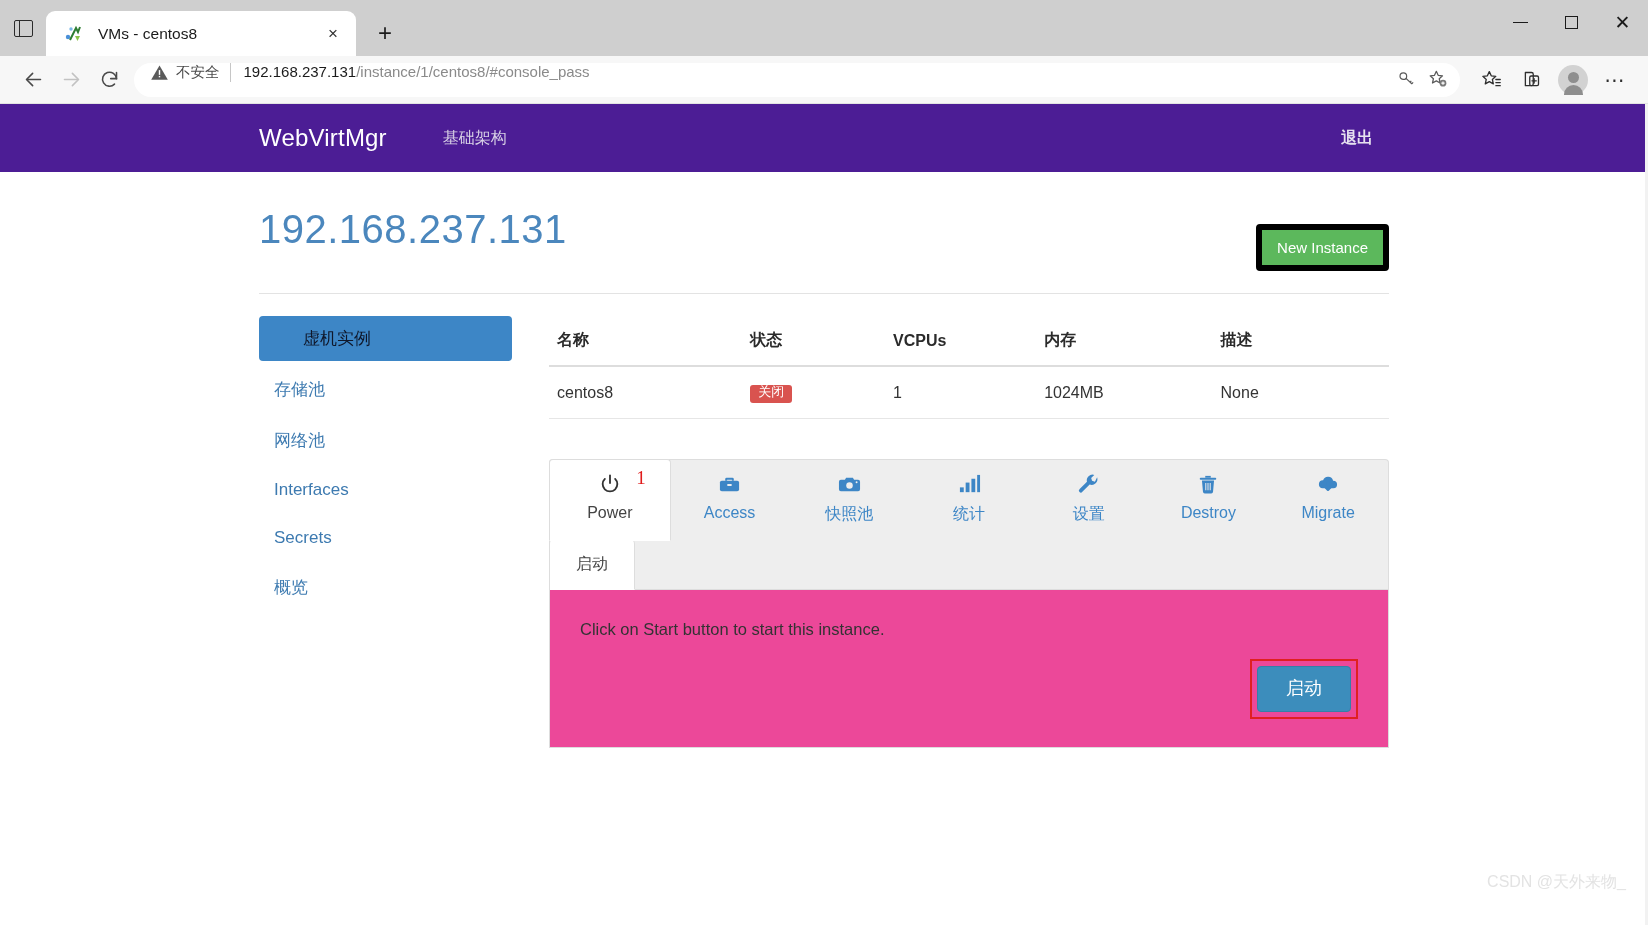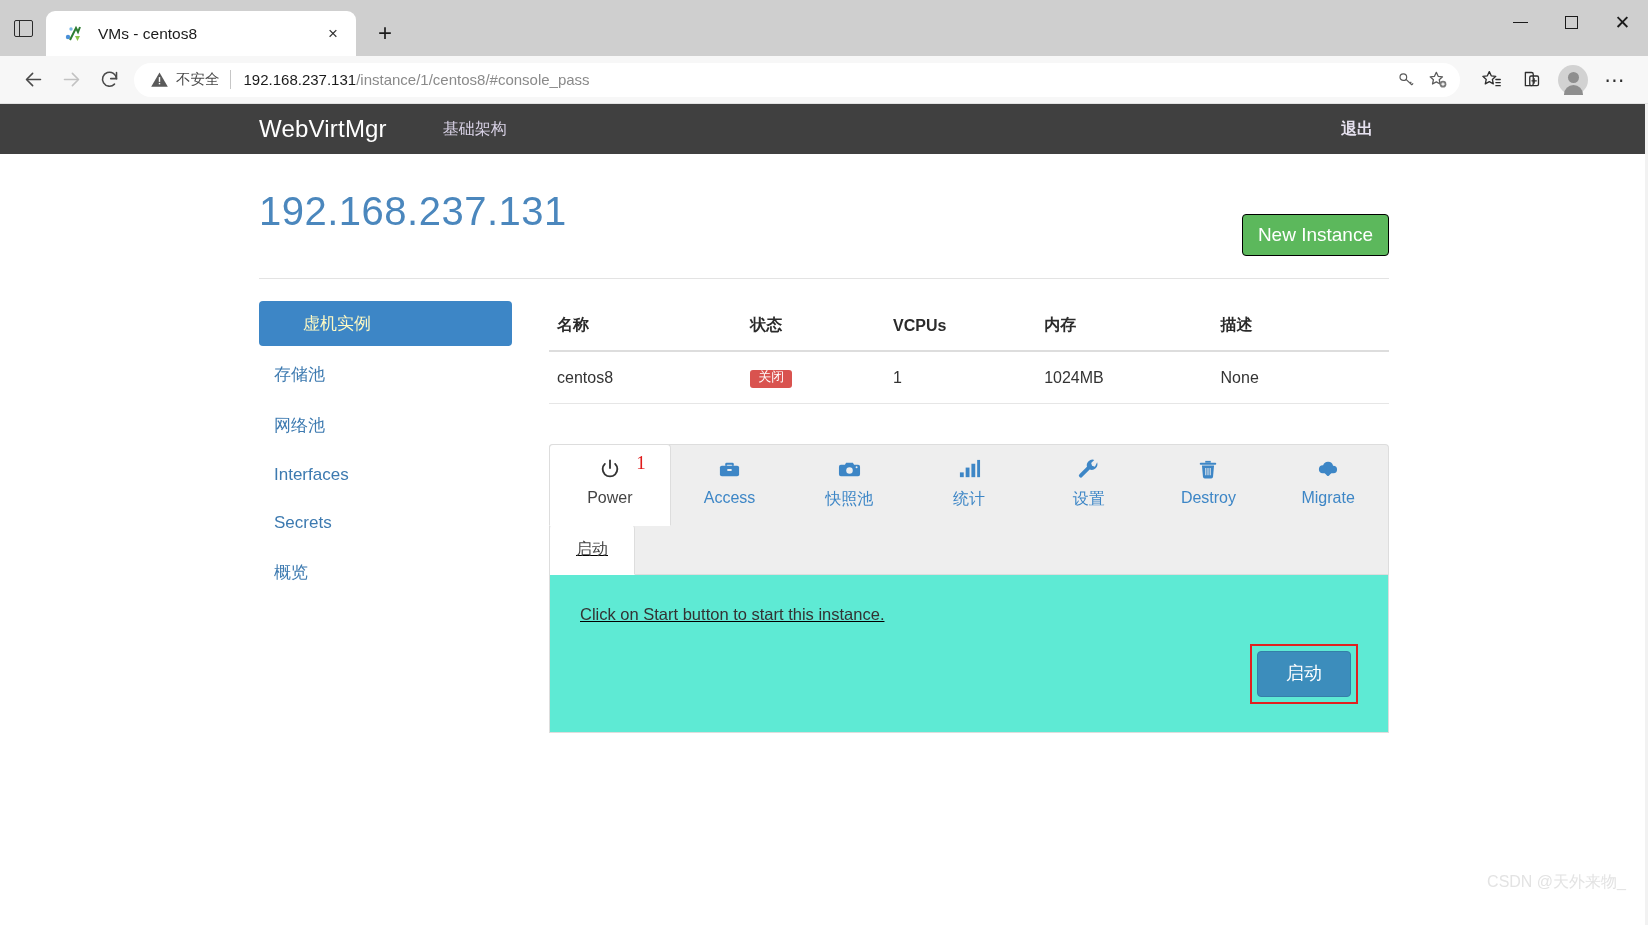--- a/index.html
+++ b/index.html
@@ -97,21 +97,21 @@
     flex: none;
   }
   .nav-btn.disabled { color: #c2c2c2; }
   .omnibox {
     flex: 1;
     height: 34px;
     margin: 0 10px 0 6px;
     background: #ffffff;
     border-radius: 17px;
     display: flex;
-    align-items: center;
+    align-items: flex-start;
     padding: 0 6px 0 16px;
   }
   .warn-icon { margin-right: 7px; display: flex; align-items: center; }
   .notsecure {
     font-size: 14.5px; color: #4a4a4a;
     margin-right: 10px; white-space: nowrap;
   }
   .omni-sep {
     width: 1px; height: 19px; background: #c6c6c6; margin-right: 13px;
   }
@@ -141,22 +141,22 @@
   .avatar-btn .body {
     width: 19px; height: 10px; border-radius: 10px 10px 0 0;
     background: #8e8e8e; position: absolute; margin-top: 20px;
   }
   .dots { font-size: 20px; letter-spacing: 1px; color: #2e2e2e; line-height: 1; }
 
   
   .page { height: 821px; background: #ffffff; position: relative; overflow: hidden; }
 
   .navbar {
-    height: 50px;
-    background: #404040;
+    height: 68px;
+    background: #4c1d95;
     display: flex;
     align-items: center;
     padding: 0 0 0 0;
   }
   .navbar-inner {
     width: 1130px; margin: 0 auto;
     display: flex; align-items: center; height: 100%;
   }
   .brand {
     color: #ffffff; font-size: 24px;
@@ -182,40 +182,40 @@
     min-height: 72px;
   }
   .page-title {
     font-size: 40px; color: #4b87bd; font-weight: 400; line-height: 1.05;
     letter-spacing: .5px;
   }
   .btn-new {
     margin-left: auto;
     background: #5cb85c;
     color: #ffffff;
-    font-size: 19px;
+    font-size: 15px;
     padding: 9px 15px;
     border-radius: 4px;
-    border: 1px solid #000000;
+    border: 6px solid #000000;
     white-space: nowrap;
-    margin-top: 24px;
+    margin-top: 16px;
   }
 
   .columns { display: flex; padding-top: 22px; }
   .sidebar { width: 253px; flex: none; }
   .side-item {
     font-size: 17px;
     color: #3d7ab0;
     padding: 11px 15px;
     border-radius: 4px;
     margin-bottom: 6px;
   }
   .side-item.active {
     background: #3d86c6;
-    color: #fef9c3;
+    color: #0f172a;
     padding-left: 44px;
   }
 
   .content { flex: 1; padding-left: 37px; }
 
   table.vmtable { width: 100%; border-collapse: collapse; }
   table.vmtable th {
     text-align: left;
     font-size: 16px;
     color: #2b2b2b;
@@ -280,23 +280,22 @@
     position: absolute;
     top: 7px; right: 24px;
     color: #e01b1b;
     font-size: 19px;
     font-family: "Liberation Serif", serif;
   }
 
   .panel {
     border: 1px solid #dddddd;
     border-top: none;
-    background: #5eead4;
+    background: #ec4899;
     padding: 0;
-    text-decoration: underline;
   }
   .sub-tabs {
     display: flex;
     background: #eeeeee;
     border-bottom: 1px solid #dddddd;
     padding-left: 0;
   }
   .sub-tab {
     padding: 14px 26px;
     font-size: 16px;

